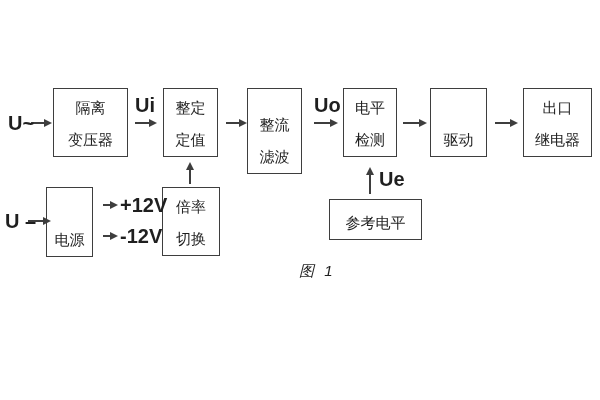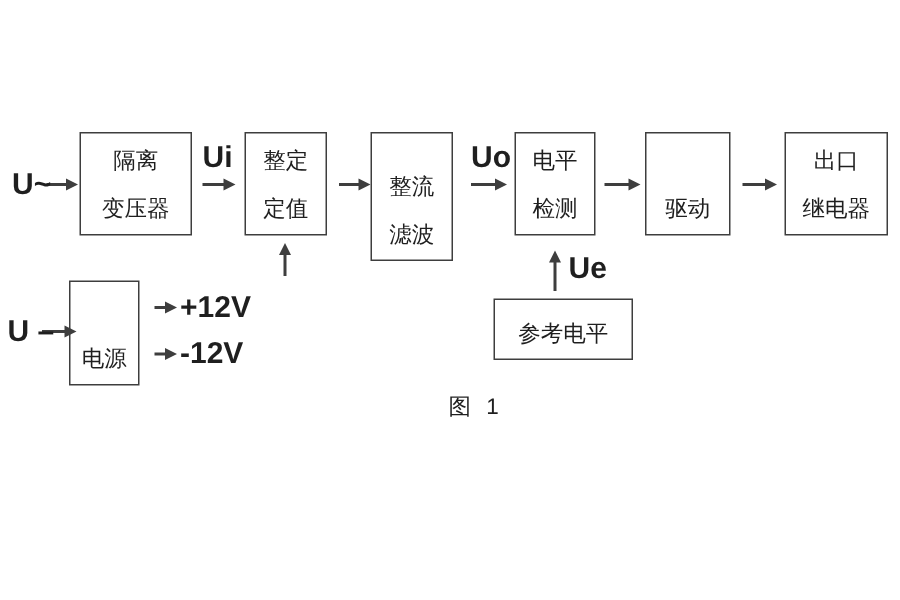--- a/index.html
+++ b/index.html
@@ -69,20 +69,21 @@
     border-left:4px solid transparent;
     border-right:4px solid transparent;
     border-bottom:8px solid var(--line);
   }
   .caption{
     position:absolute;
     font-size:15px;
     letter-spacing:3px;
     color:var(--txt);
     white-space:nowrap;
+    font-style:italic;
   }
 </style>
 </head>
 <body>
 
 <div class="stage">
 
   <div class="box" style="left:53px;top:88px;width:75px;height:69px">
     <span>隔离</span>
     <span>变压器</span>
@@ -109,20 +110,24 @@
 
   <div class="box" style="left:523px;top:88px;width:69px;height:69px">
     <span>出口</span>
     <span>继电器</span>
   </div>
 
   <div class="box" style="left:46px;top:187px;width:47px;height:70px">
     <span>电源</span>
   </div>
 
+  <div class="box" style="left:162px;top:187px;width:58px;height:69px">
+    <span>倍率</span>
+    <span>切换</span>
+  </div>
 
   <div class="box" style="left:329px;top:199px;width:93px;height:41px">
     <span>参考电平</span>
   </div>
 
   <div class="arrow-h" style="left:31px;top:122px;width:14px"></div>
   <div class="arrow-h" style="left:135px;top:122px;width:15px"></div>
   <div class="arrow-h" style="left:226px;top:122px;width:14px"></div>
   <div class="arrow-h" style="left:314px;top:122px;width:17px"></div>
   <div class="arrow-h" style="left:403px;top:122px;width:17px"></div>

